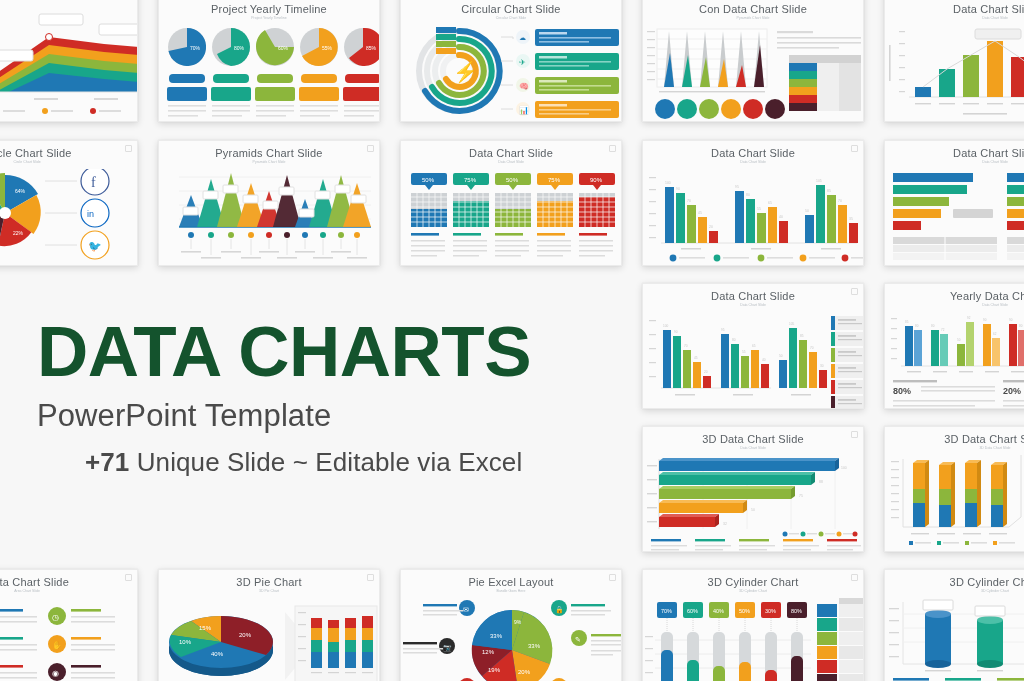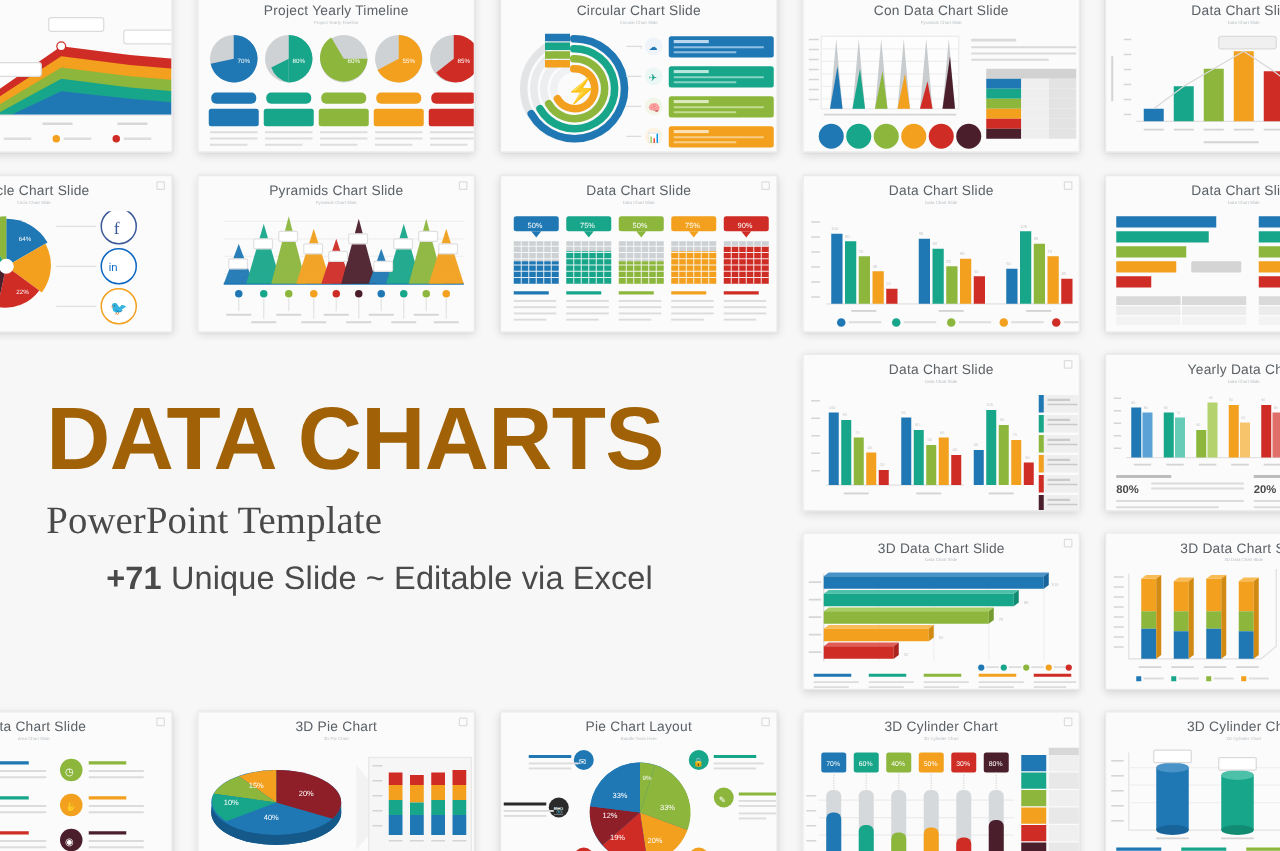--- a/index.html
+++ b/index.html
@@ -43,30 +43,29 @@
 
   
   .blur { filter: blur(.6px); }
 
   
   #hero { position: absolute; left: 37px; top: 318px; width: 600px; }
   #hero .h1 {
     font-size: 71px;
     line-height: .95;
     font-weight: 700;
-    color: #a16207;
+    color: #14532d;
     letter-spacing: -.5px;
   }
   #hero .h2 {
     font-size: 31px;
     color: #4a4a4a;
     font-weight: 400;
     margin-top: 13px;
     letter-spacing: .1px;
-    font-family: Liberation Serif, serif;
   }
   #hero .h3 {
     font-size: 26px;
     color: #4a4a4a;
     font-weight: 400;
     margin-top: 13px;
     letter-spacing: .1px;
   }
   #hero .h3 b { font-weight: 700; margin-left: 48px; }
 </style>
@@ -1123,21 +1122,21 @@
           <rect x="128" y="91" width="12" height="1.4" fill="#ddd"></rect>
         <circle cx="146" cy="92" r="2.6" fill="#4a1f2b"></circle>
           <rect x="150" y="91" width="12" height="1.4" fill="#ddd"></rect>
       </g>
     </svg>
   </div>
 </div>
 
 <div class="card" style="left:400px; top:569px; width:222px; height:126px;">
   <div class="corner"></div>
-  <div class="c-title" style="font-size:11px">Pie Chart Layout</div>
+  <div class="c-title" style="font-size:11px">Pie Excel Layout</div>
   <div class="c-sub" style="font-size:3.5px">Bundle Goes Here</div>
   <div class="body blur" style="top:28px">
     <svg width="222" height="98" viewBox="0 0 222 98">
       <g transform="translate(111,52)">
         <circle cx="0" cy="0" r="40" fill="#1f78b4"></circle>
         <path d="M0,0 L0,-40 A40,40 0 0,1 12,-38 Z" fill="#8cb63c"></path>
         <path d="M0,0 L12,-38 A40,40 0 0,1 38,14 Z" fill="#8cb63c"></path>
         <path d="M0,0 L38,14 A40,40 0 0,1 6,40 Z" fill="#f2a01d"></path>
         <path d="M0,0 L6,40 A40,40 0 0,1 -30,26 Z" fill="#cf2c25"></path>
         <path d="M0,0 L-30,26 A40,40 0 0,1 -40,-5 Z" fill="#8e1f28"></path>

